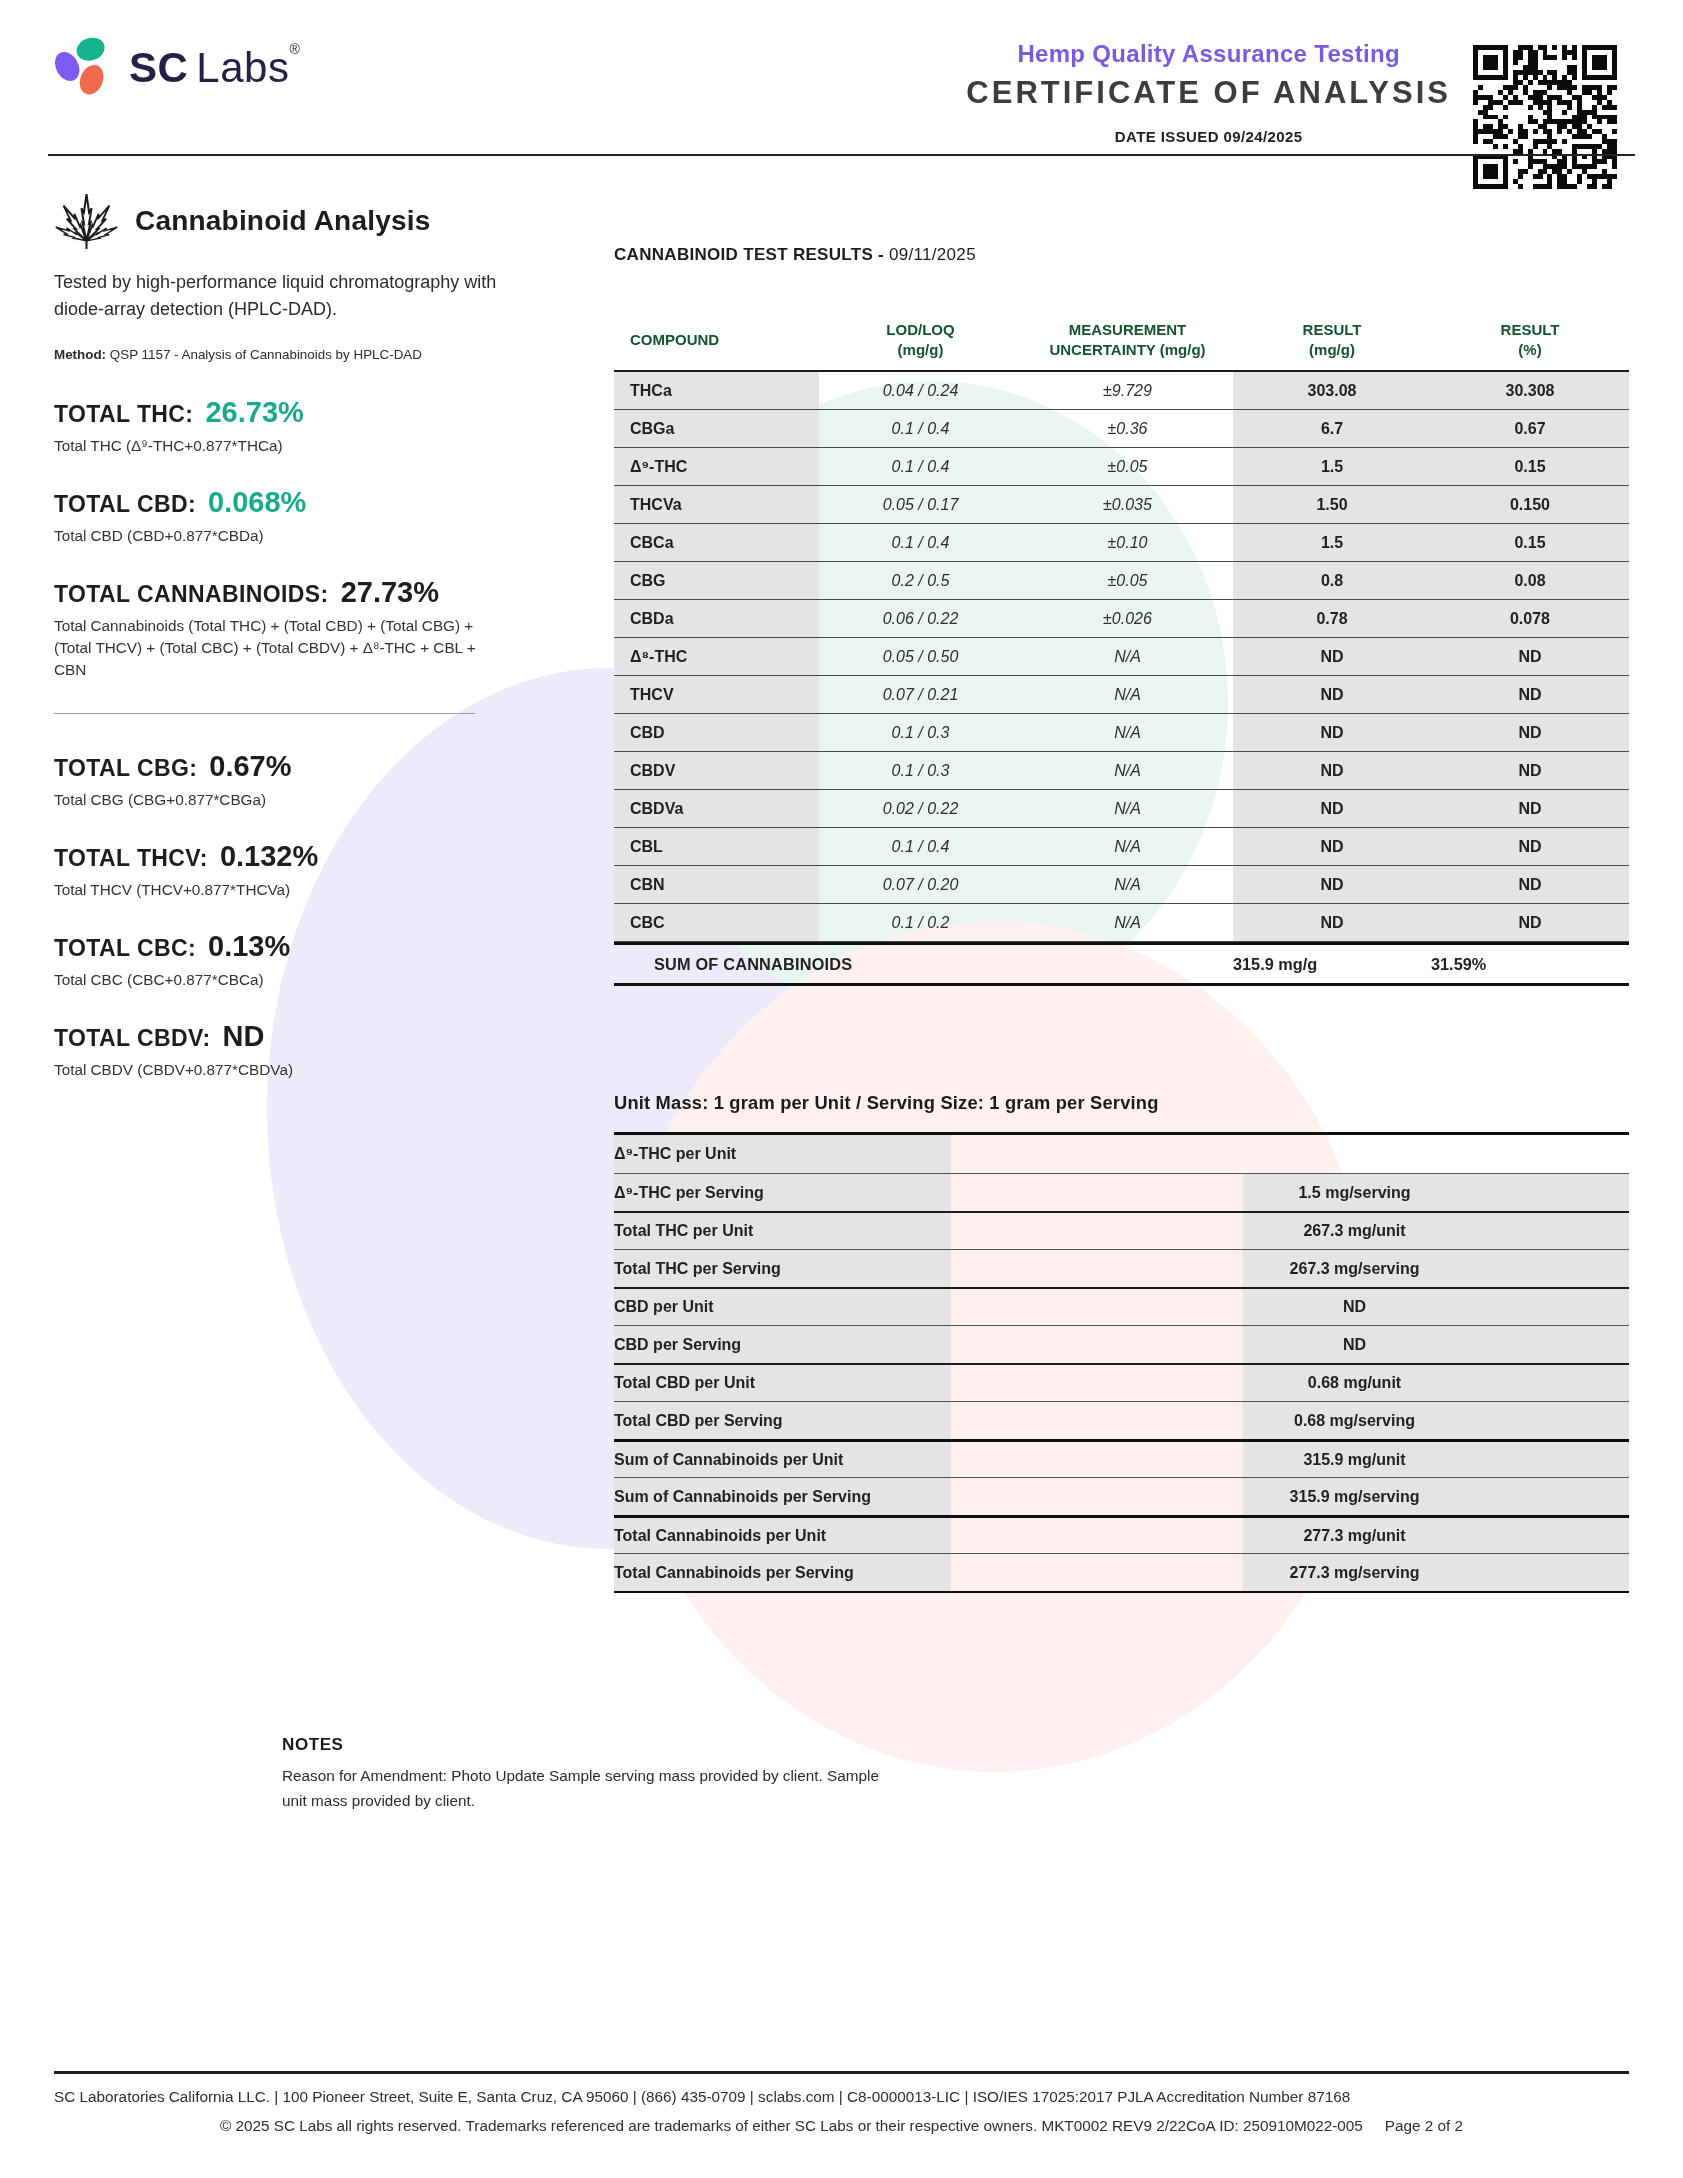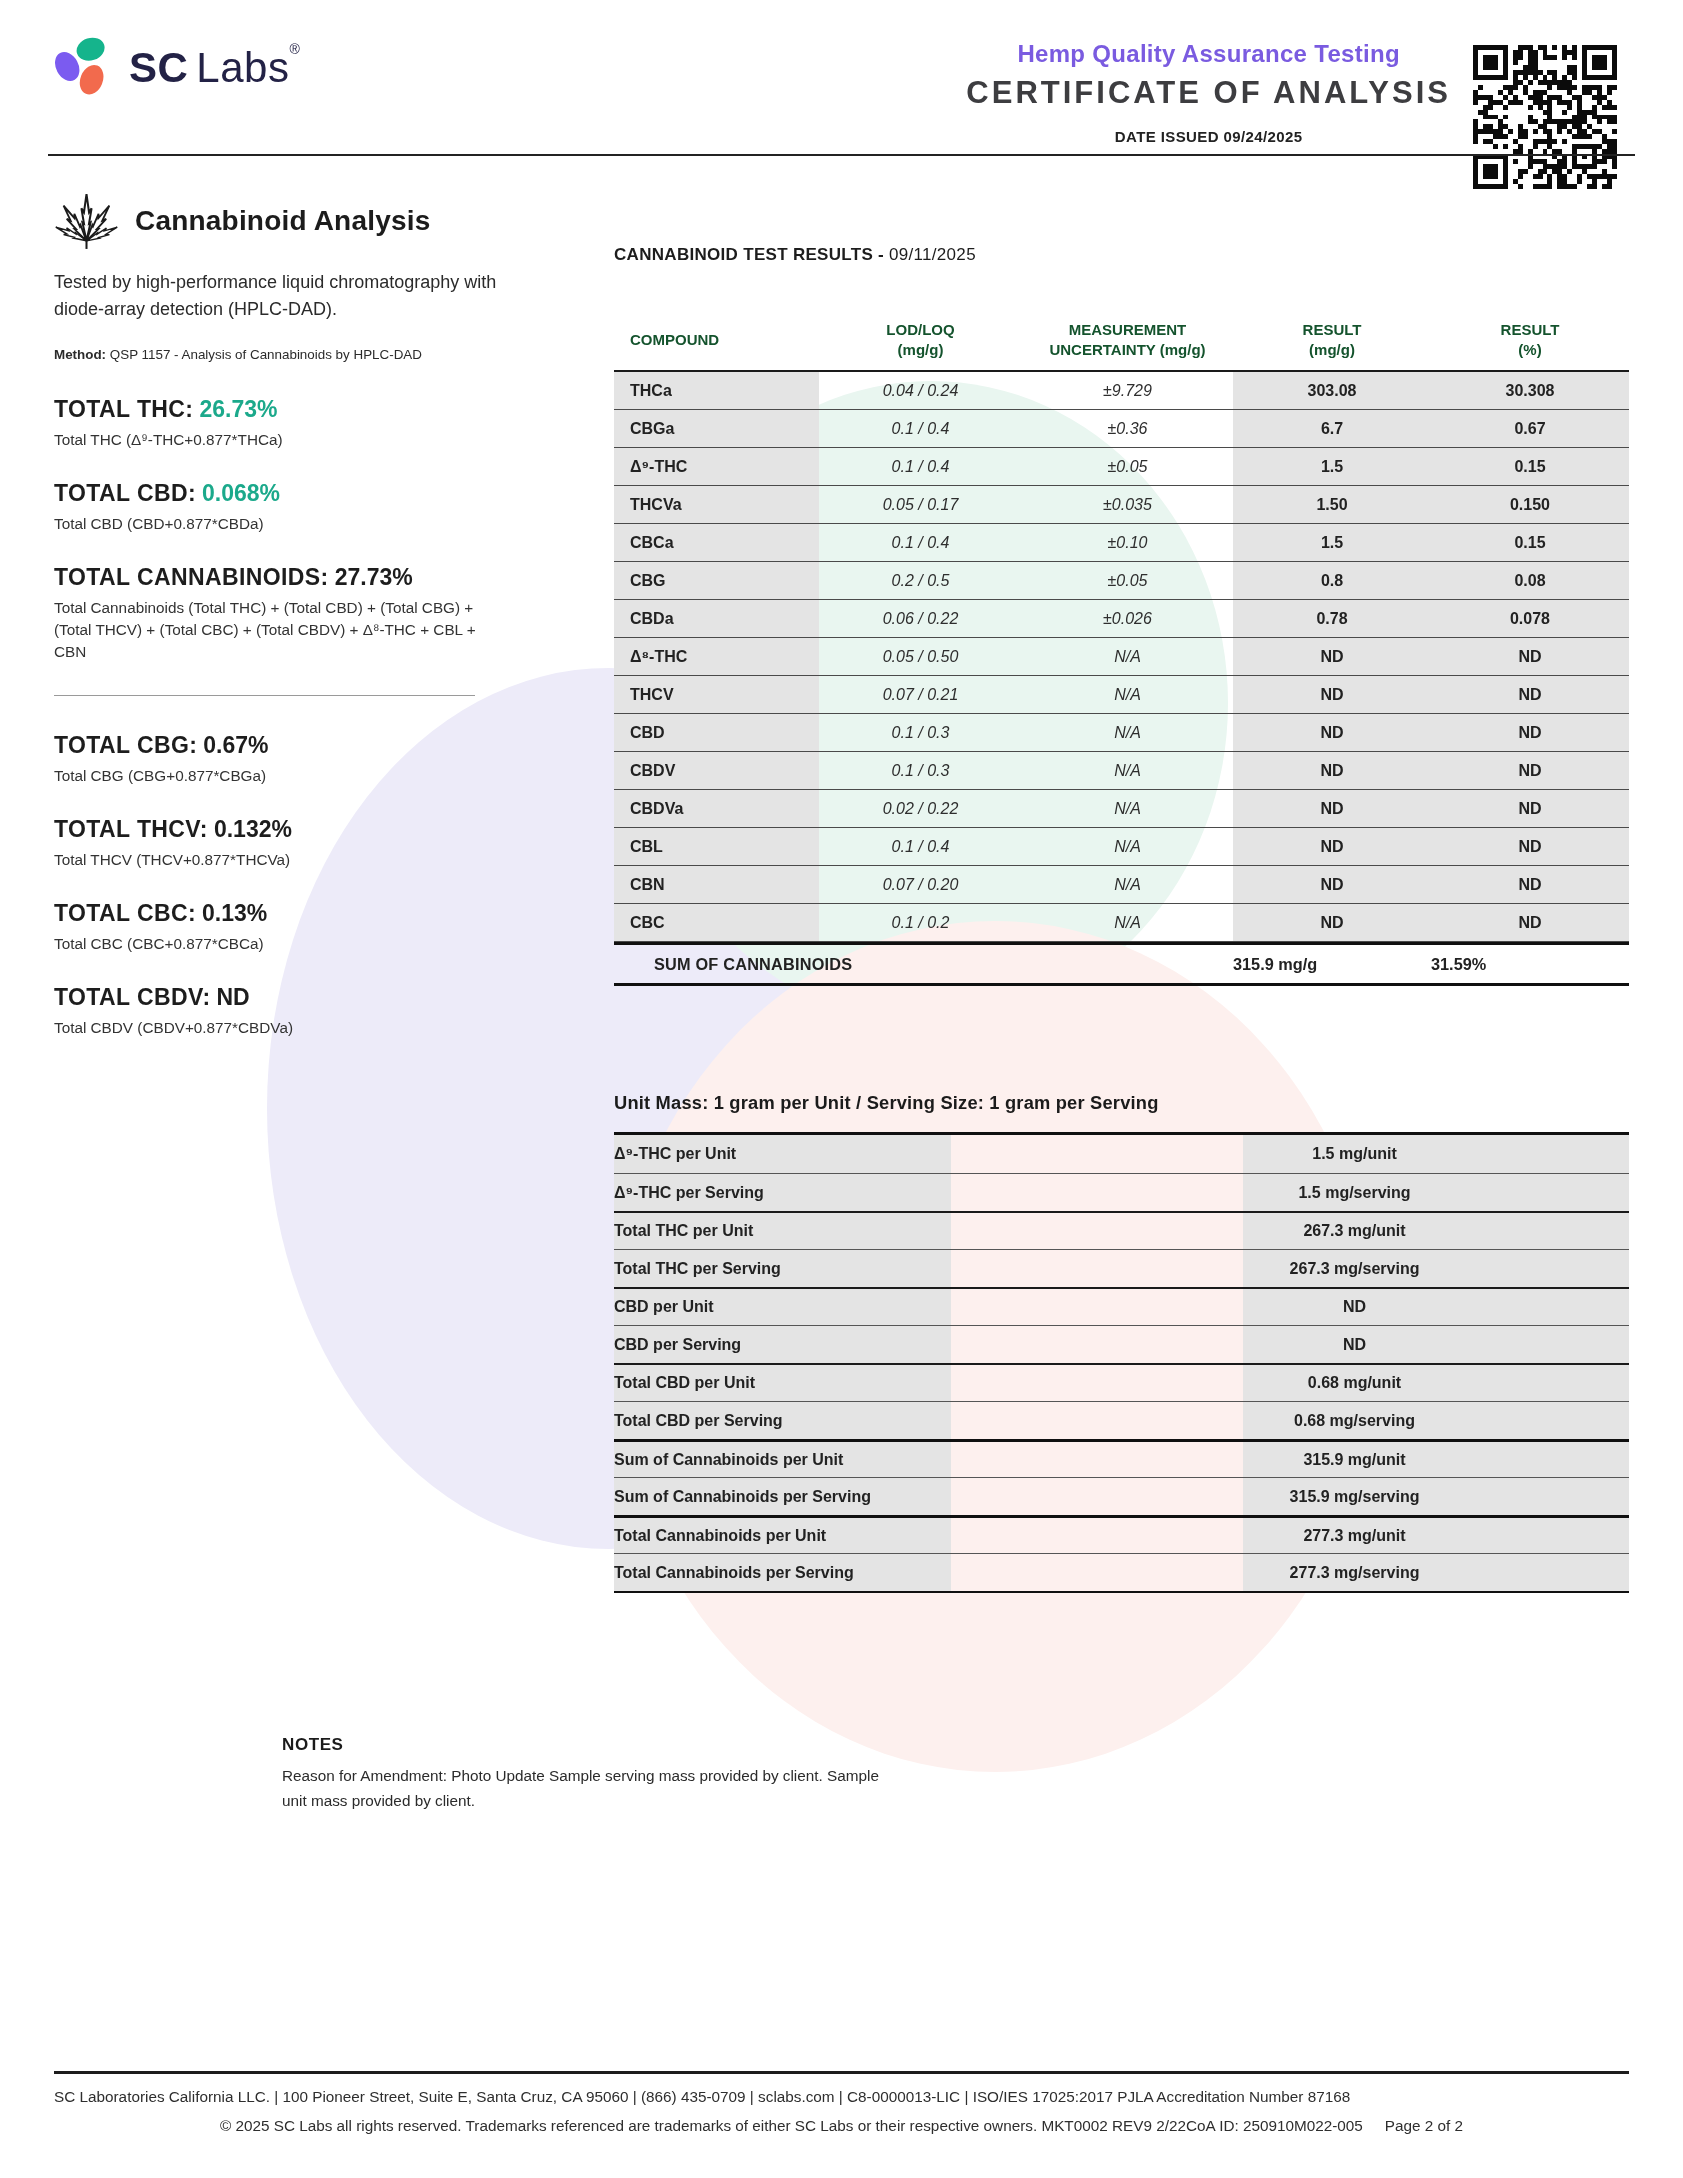--- a/index.html
+++ b/index.html
@@ -29,21 +29,21 @@
   
   .leftcol { position:absolute; left:54px; top:188px; width:446px; z-index:1; }
   .analysis-head { display:flex; align-items:center; gap:16px; }
   .section-title { font-size:28px; font-weight:700; color:#1c1c1c; letter-spacing:0.2px; }
   .desc { margin-top:16px; font-size:18px; line-height:27px; color:#2b2b2b; }
   .method { margin-top:24px; font-size:13.4px; color:#2b2b2b; }
   .method b { font-weight:800; }
   .totals { margin-top:34px; }
   .total-block { margin-bottom:29px; }
   .total-label { font-size:23px; font-weight:800; color:#1d1d1d; letter-spacing:0.4px; }
-  .total-value { font-size:23px; font-weight:800; color:#1d1d1d; margin-left:6px; }
+  .total-value { font-size:29px; font-weight:800; color:#1d1d1d; margin-left:12px; }
   .total-value.green { color:var(--green,#1ba98b); }
   .total-formula { font-size:15.3px; color:#333; margin-top:6px; line-height:22px; max-width:436px; }
   .totals-divider { border:none; border-top:1.5px solid #9a9a9a; width:421px; margin:32px 0 36px 0; }
 
   
   .results { position:absolute; left:614px; top:245px; width:1015px; z-index:1; }
   .rtitle { font-size:17px; letter-spacing:0.3px; color:#1d1d1d; }
   .rtitle .bold { font-weight:800; }
   .grid5 { display:grid; grid-template-columns:205px 203px 211px 198px 198px; }
   .rheader { margin-top:55px; padding-bottom:10px; border-bottom:2.5px solid #1a1a1a;
@@ -716,21 +716,20 @@
       <div class="sv">31.59%</div>
     </div>
   </div>
 
   <div class="unitmass">
     <div class="uheading">Unit Mass: 1 gram per Unit / Serving Size: 1 gram per Serving</div>
     <div class="utable">
       <div class="urow">
           <div class="ul">Δ⁹-THC per Unit</div>
           <div class="um"></div>
-          <div class="uv">1.5 mg/unit</div>
         </div>
       <div class="urow b1">
           <div class="ul">Δ⁹-THC per Serving</div>
           <div class="um"></div>
           <div class="uv">1.5 mg/serving</div>
         </div>
       <div class="urow b2">
           <div class="ul">Total THC per Unit</div>
           <div class="um"></div>
           <div class="uv">267.3 mg/unit</div>

